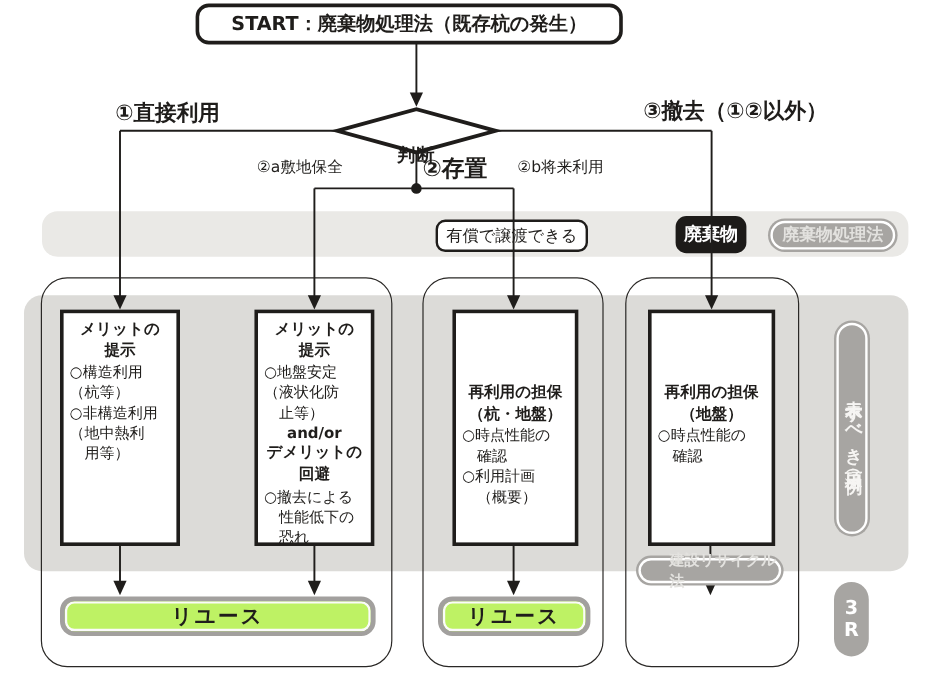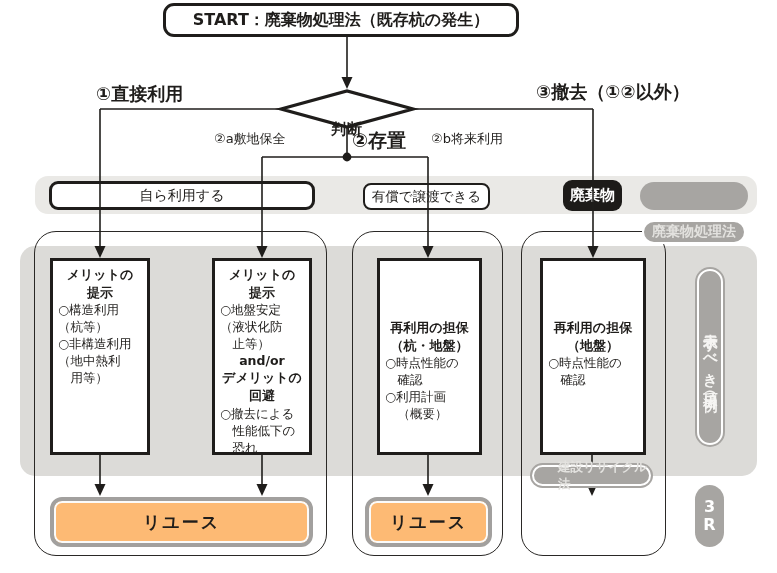--- a/index.html
+++ b/index.html
@@ -29,21 +29,21 @@
   .band{left:35px;top:176px;width:722px;height:38px;background:#eae9e6;border-radius:13px;z-index:0;}
   .use-self-node{left:49px;top:181px;width:266px;height:29px;background:#ffffff;border:3px solid #1f1d1b;border-radius:9px;font-size:14px;z-index:1;}
   .sell-node{left:363px;top:183px;width:127px;height:27px;background:#ffffff;border:2.5px solid #1f1d1b;border-radius:8px;font-size:13.5px;z-index:1;}
   .waste-node{left:563px;top:180px;width:59px;height:31px;background:#1d1b19;color:#ffffff;border-radius:9px;font-size:15px;font-weight:bold;z-index:1;}
 
   
   .pill{background:#a7a5a2;border-radius:999px;padding:2px;z-index:3;}
   .pill-inner{width:100%;height:100%;border:2px solid #ffffff;border-radius:999px;box-sizing:border-box;
     display:flex;align-items:center;justify-content:center;background:#a7a5a2;color:#e3e2df;font-weight:bold;}
   .waste-law-pill{left:640px;top:182px;width:108px;height:28px;}
-  .waste-law-pill .pill-inner{font-size:14px;margin-top:36px;}
+  .waste-law-pill .pill-inner{font-size:14px;}
   .recycle-law-pill{left:530px;top:463px;width:123px;height:25px;}
   .recycle-law-pill .pill-inner{font-size:12.5px;padding-left:24px;}
   .display-items-pill{left:695px;top:267px;width:30px;height:180px;}
   .display-items-pill .pill-inner{writing-mode:vertical-rl;font-size:14.5px;color:#f6f5f3;letter-spacing:2px;}
   .three-r-pill{left:695px;top:485px;width:29px;height:62px;background:#a7a5a2;border-radius:999px;z-index:3;
     color:#ffffff;font-weight:bold;font-size:16px;line-height:1.15;}
 
   
   .panel{left:20px;top:246px;width:737px;height:230px;background:#dcdbd8;border-radius:15px;z-index:0;}
   .group{border:1.6px solid #2a2826;border-radius:22px;background:transparent;z-index:1;top:231px;height:325px;}
@@ -56,21 +56,21 @@
     font-size:12.5px;line-height:1.36;padding:5px 5px;}
   .col-1{left:50px;width:100px;}
   .col-2{left:212px;width:100px;}
   .col-3{left:377px;width:105px;padding-top:58px;}
   .col-4{left:540px;width:106px;padding-top:58px;}
   .col-heading{font-weight:bold;text-align:center;font-size:13px;}
   .col-body{text-align:left;}
   .col-connector{font-weight:bold;text-align:center;}
 
   
-  .outcome{top:497px;height:50px;background:#fdba74;border:4px solid #a2a09e;border-radius:12px;
+  .outcome{top:497px;height:33px;background:#bef264;border:4px solid #a2a09e;border-radius:12px;
     box-shadow:inset 0 0 0 2px #fbfbfa;font-size:17px;font-weight:bold;z-index:1;letter-spacing:2px;}
   .reuse-1{left:50px;width:263px;}
   .reuse-2{left:365px;width:127px;}
   .recycle-box{left:532px;width:122px;}
 
   svg.wires{position:absolute;left:0;top:0;z-index:2;pointer-events:none;}
 </style>
 </head>
 <body>
 
@@ -119,23 +119,20 @@
   </div>
 
   <div class="abs decision-label center">判断</div>
 
   <div class="abs branch-label lbl-b1">①直接利用</div>
   <div class="abs branch-label lbl-b2">②存置</div>
   <div class="abs branch-label lbl-b3">③撤去（①②以外）</div>
   <div class="abs sub-label lbl-b2a">②a敷地保全</div>
   <div class="abs sub-label lbl-b2b">②b将来利用</div>
 
-  <div class="abs use-self-node center">
-    <span>自ら利用する</span>
-  </div>
   <div class="abs sell-node center">
     <span>有償で譲渡できる</span>
   </div>
   <div class="abs waste-node center">
     <span>廃棄物</span>
   </div>
   <div class="abs pill waste-law-pill">
     <div class="pill-inner">廃棄物処理法</div>
   </div>
 

